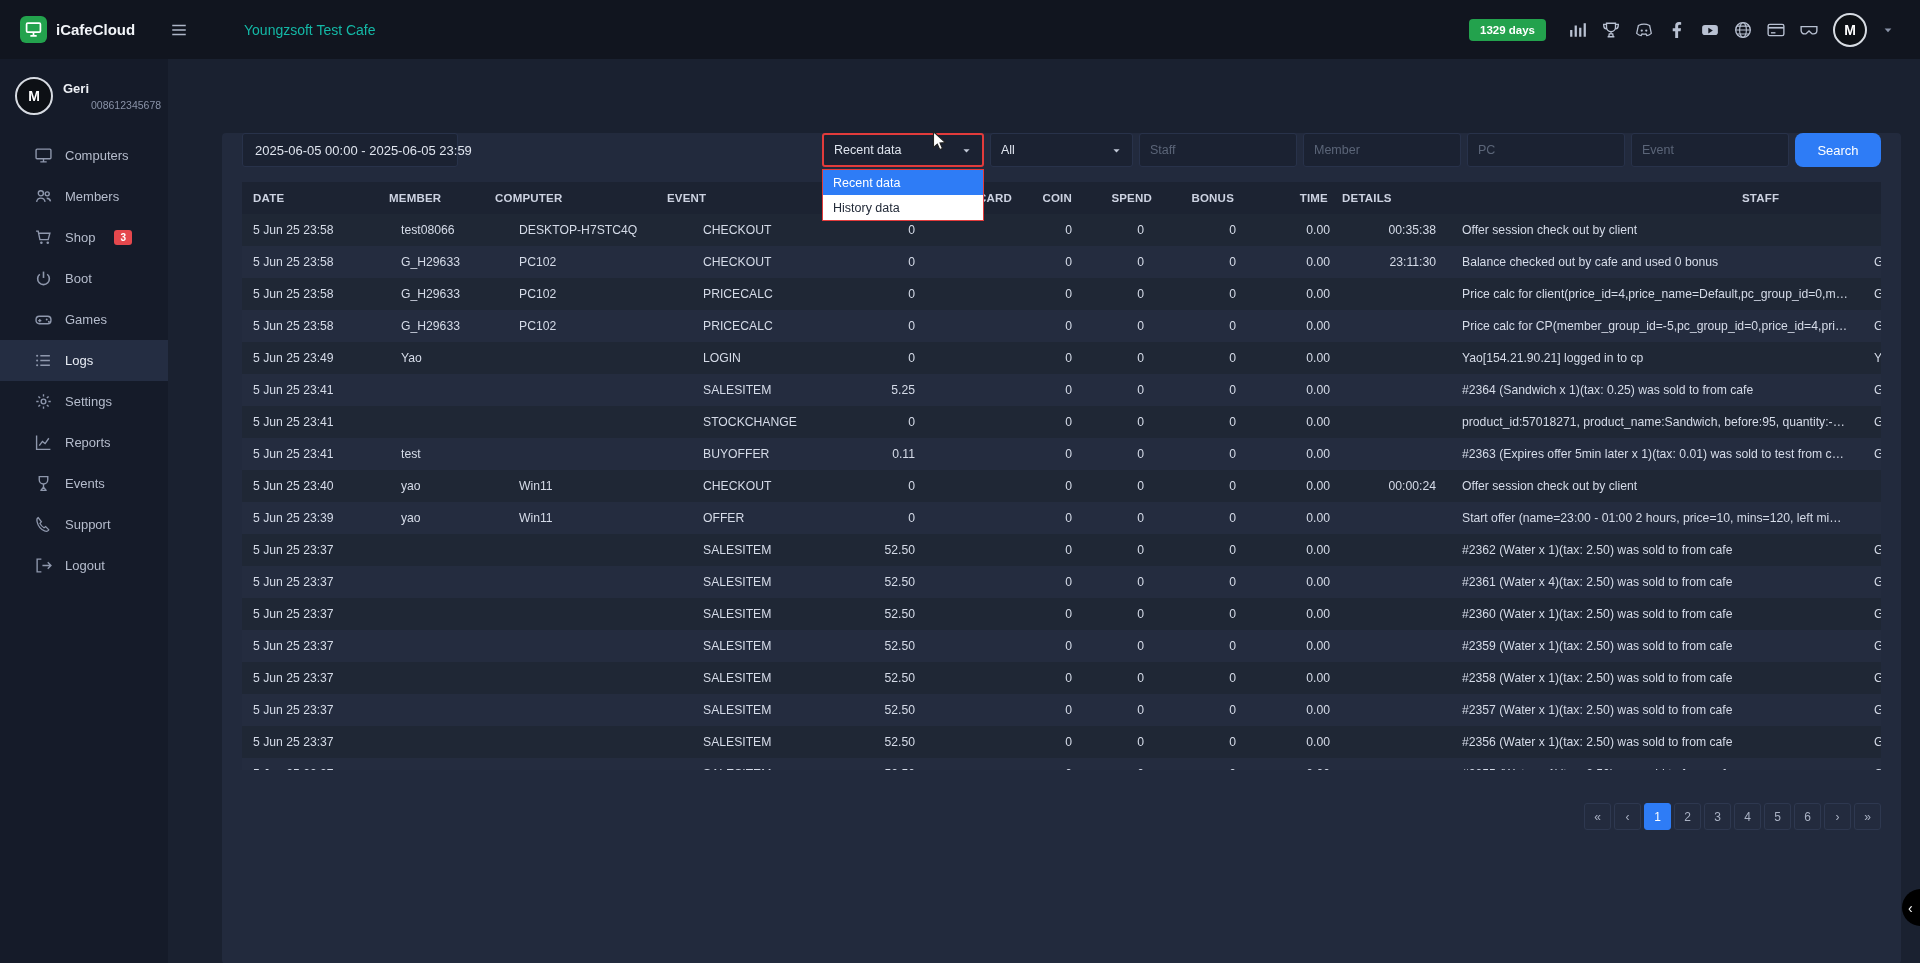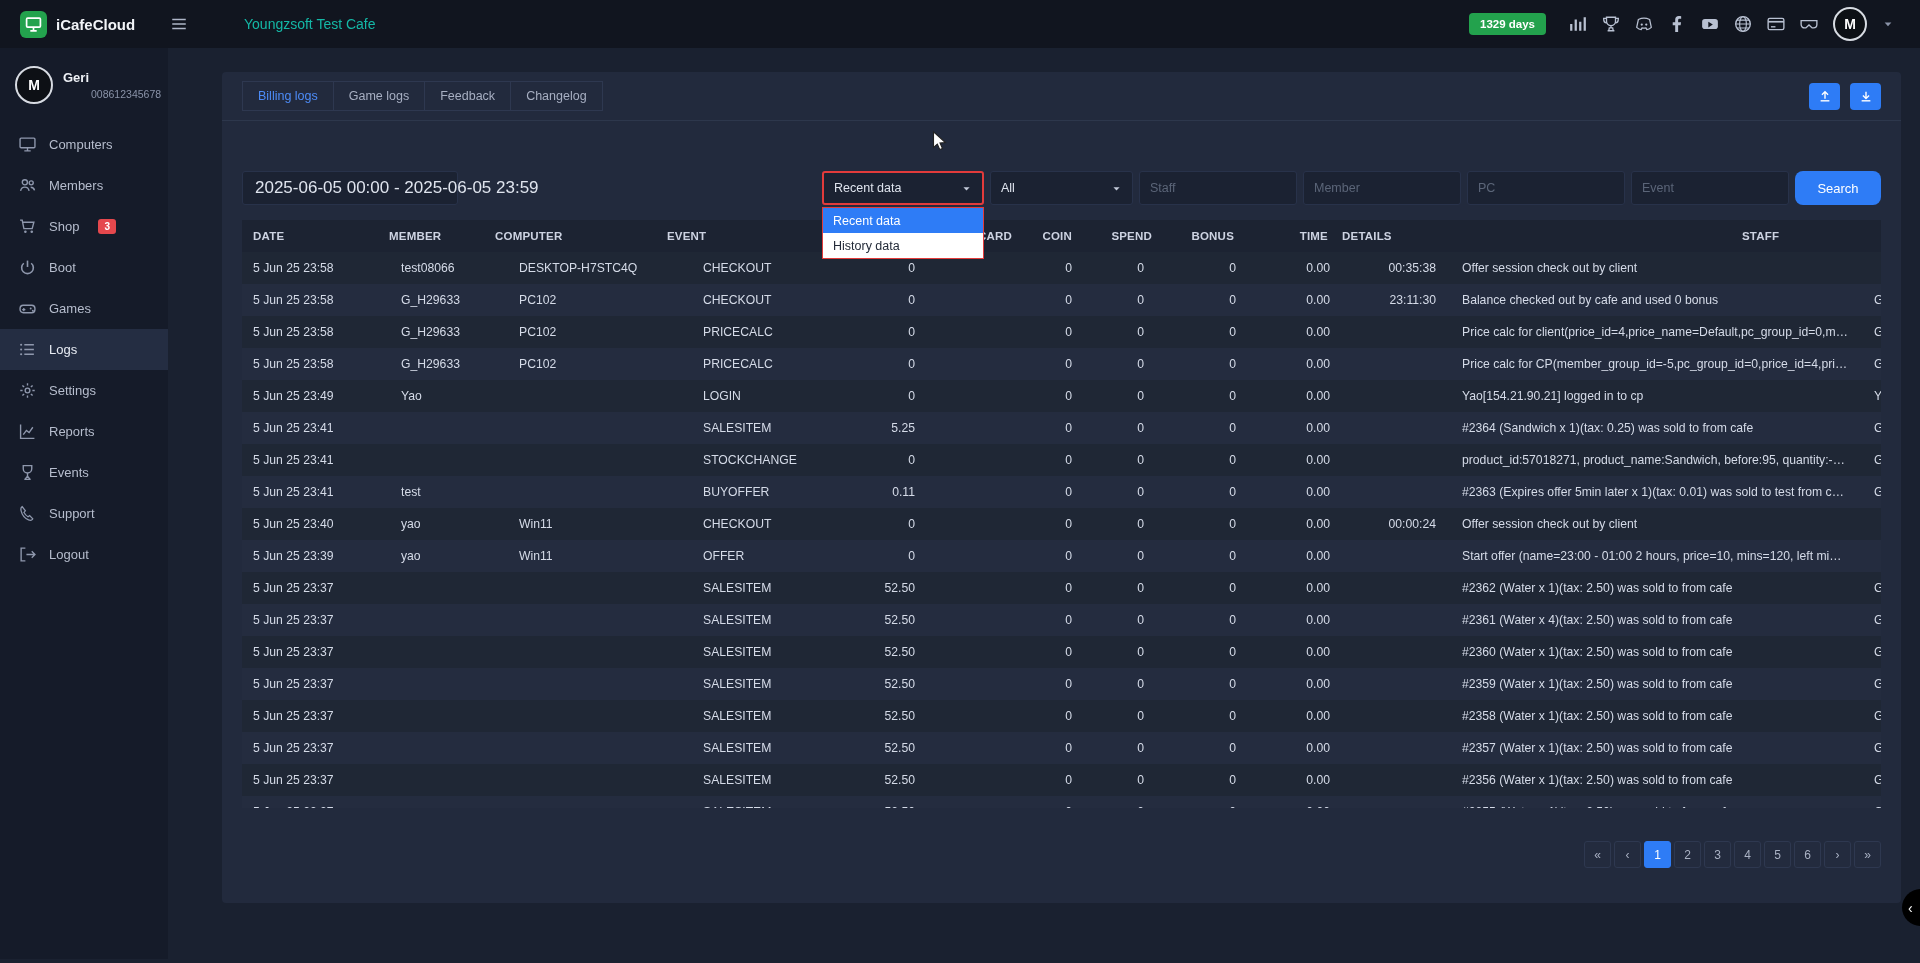--- a/index.html
+++ b/index.html
@@ -4,21 +4,21 @@
 <style>
   * { margin:0; padding:0; box-sizing:border-box; }
   html,body { width:1920px; height:963px; }
   body {
     font-family:"Liberation Sans","DejaVu Sans",sans-serif;
     background:#1a2130; color:#d9dee9; overflow:hidden; position:relative;
   }
   svg { display:block; }
 
   
-  .topbar { height:48px; background:#11151f; display:flex; align-items:center; padding:0 26px 0 20px; }
+  .topbar { height:59px; background:#11151f; display:flex; align-items:center; padding:0 26px 0 20px; }
   .brand { display:flex; align-items:center; gap:9px; width:150px; flex-shrink:0; }
   .brand-logo { width:27px; height:27px; background:#23a24d; border-radius:6px; display:flex; align-items:center; justify-content:center; color:#fff; }
   .brand-logo svg { width:17px; height:17px; }
   .brand-name { font-size:15px; font-weight:bold; color:#f2f4f8; white-space:nowrap; }
   .hamburger { color:#aeb6c8; width:18px; height:18px; cursor:pointer; margin-right:56px; }
   .cafe-name { font-size:14px; color:#14b8a6; }
   .topbar-right { margin-left:auto; display:flex; align-items:center; gap:15px; }
   .days-badge { background:#23a24d; color:#fff; font-size:11.5px; font-weight:bold; padding:5px 11px; border-radius:4px; margin-right:8px; white-space:nowrap; }
   .tb-icons { display:flex; align-items:center; gap:15px; }
   .tb-icon { width:18px; height:18px; color:#b9c1d2; display:inline-flex; cursor:pointer; }
@@ -27,21 +27,21 @@
             color:#fff; font-weight:bold; display:flex; align-items:center; justify-content:center; font-size:14px; }
   .avatar-chevron { width:12px; height:12px; color:#8a93a8; cursor:pointer; }
 
   
   .layout { display:flex; height:911px; }
   .sidebar { width:168px; background:#151b29; flex-shrink:0; }
   .side-user { display:flex; align-items:center; gap:10px; padding:18px 8px 20px 15px; cursor:pointer; }
   .side-avatar { width:38px; height:38px; flex-shrink:0; }
   .su-name { font-size:13px; font-weight:bold; color:#eef1f6; }
   .su-phone { font-size:10.5px; color:#8a93a8; margin-top:3px;margin-left:28px; }
-  .nav-item { display:flex; align-items:center; gap:13px; height:41px; padding-left:19px; color:#b6bdcd; font-size:13px; cursor:pointer; }
+  .nav-item { display:flex; align-items:center; gap:13px; height:41px; padding-left:35px; color:#b6bdcd; font-size:13px; cursor:pointer; }
   .nav-item.active { background:#242d42; color:#e8ecf4; }
   .nav-icon { width:17px; height:17px; color:#8f98ad; flex-shrink:0; }
   .nav-icon svg { width:100%; height:100%; }
   .nav-badge { background:#e5484d; color:#fff; font-size:10px; font-weight:bold; padding:2px 6px; border-radius:3px; margin-left:6px; }
 
   .main { flex:1; padding:24px 67px 0 54px; }
   .panel { background:#222a3d; border-radius:4px; height:831px; position:relative; }
 
   
   .tabs-row { display:flex; align-items:center; height:49px; padding:0 20px; border-bottom:1px solid #2d374c; }
@@ -49,21 +49,21 @@
   .tab { padding:7px 15px; border:1px solid #2e3850; margin-right:-1px; font-size:12.5px; color:#a7afc2; cursor:pointer; background:transparent; white-space:nowrap; }
   .tab.active { color:#4d8cf8; }
   .export-btns { margin-left:auto; display:flex; gap:10px; }
   .export-btn { width:31px; height:27px; background:#2e7cf6; border-radius:4px; border:none; color:#fff;
                 display:flex; align-items:center; justify-content:center; cursor:pointer; }
   .export-btn svg { width:14px; height:14px; }
 
   
   .filters { display:flex; align-items:center; padding:0 20px; margin-top:50px; gap:6px; position:relative; z-index:5; }
   .date-range { width:216px; height:34px; background:#1b2232; border:1px solid #28324a; border-radius:3px;
-                font-size:17px; color:#dfe4ee; display:flex; align-items:center; padding:0 12px; cursor:pointer; white-space:nowrap; }
+                font-size:13px; color:#dfe4ee; display:flex; align-items:center; padding:0 12px; cursor:pointer; white-space:nowrap; }
   .spacer { flex:1; }
   .select { height:34px; background:#1b2232; border:1px solid #28324a; border-radius:3px; display:flex;
             align-items:center; justify-content:space-between; padding:0 10px; font-size:12.5px; color:#dfe4ee; cursor:pointer; }
   .select .chev { width:11px; height:11px; color:#c3cad9; margin-left:8px; flex-shrink:0; }
   .data-select { width:162px; border:2px solid #e23b3b; position:relative; }
   .type-select { width:143px; }
   .filter-input { width:158px; height:34px; background:#1b2232; border:1px solid #28324a; border-radius:3px;
                   color:#dfe4ee; font-size:12.5px; padding:0 10px; font-family:inherit; outline:none; }
   .filter-input::placeholder { color:#5b6578; }
   .search-btn { width:86px; height:34px; background:#2e7cf6; border:none; border-radius:8px; color:#fff;
@@ -289,42 +289,20 @@
             </svg>
           </span>
           <span class="nav-label">Logout</span>
         </div>
       </nav>
   </aside>
 
   <div class="main">
     <div class="panel">
 
-      <div class="tabs-row">
-        <div class="tabs">
-            <div class="tab active">Billing logs</div>
-            <div class="tab">Game logs</div>
-            <div class="tab">Feedback</div>
-            <div class="tab">Changelog</div>
-          </div>
-        <div class="export-btns">
-          <button class="export-btn">
-            <svg viewBox="0 0 16 16">
-                <path d="M8 11V3M4.5 6.5L8 3l3.5 3.5" fill="none" stroke="currentColor" stroke-width="1.6"></path>
-                <path d="M3 13.5h10" stroke="currentColor" stroke-width="1.6"></path>
-              </svg>
-          </button>
-          <button class="export-btn">
-            <svg viewBox="0 0 16 16">
-                <path d="M8 3v8M4.5 7.5L8 11l3.5-3.5" fill="none" stroke="currentColor" stroke-width="1.6"></path>
-                <path d="M3 13.5h10" stroke="currentColor" stroke-width="1.6"></path>
-              </svg>
-          </button>
-        </div>
-      </div>
 
       <div class="filters">
         <div class="date-range">2025-06-05 00:00 - 2025-06-05 23:59</div>
         <div class="spacer"></div>
         <div class="select data-select">
           <span>Recent data</span>
           <span class="chev">
             <svg viewBox="0 0 16 16">
                 <path d="M3.5 6l4.5 5 4.5-5z" fill="currentColor"></path>
               </svg>

